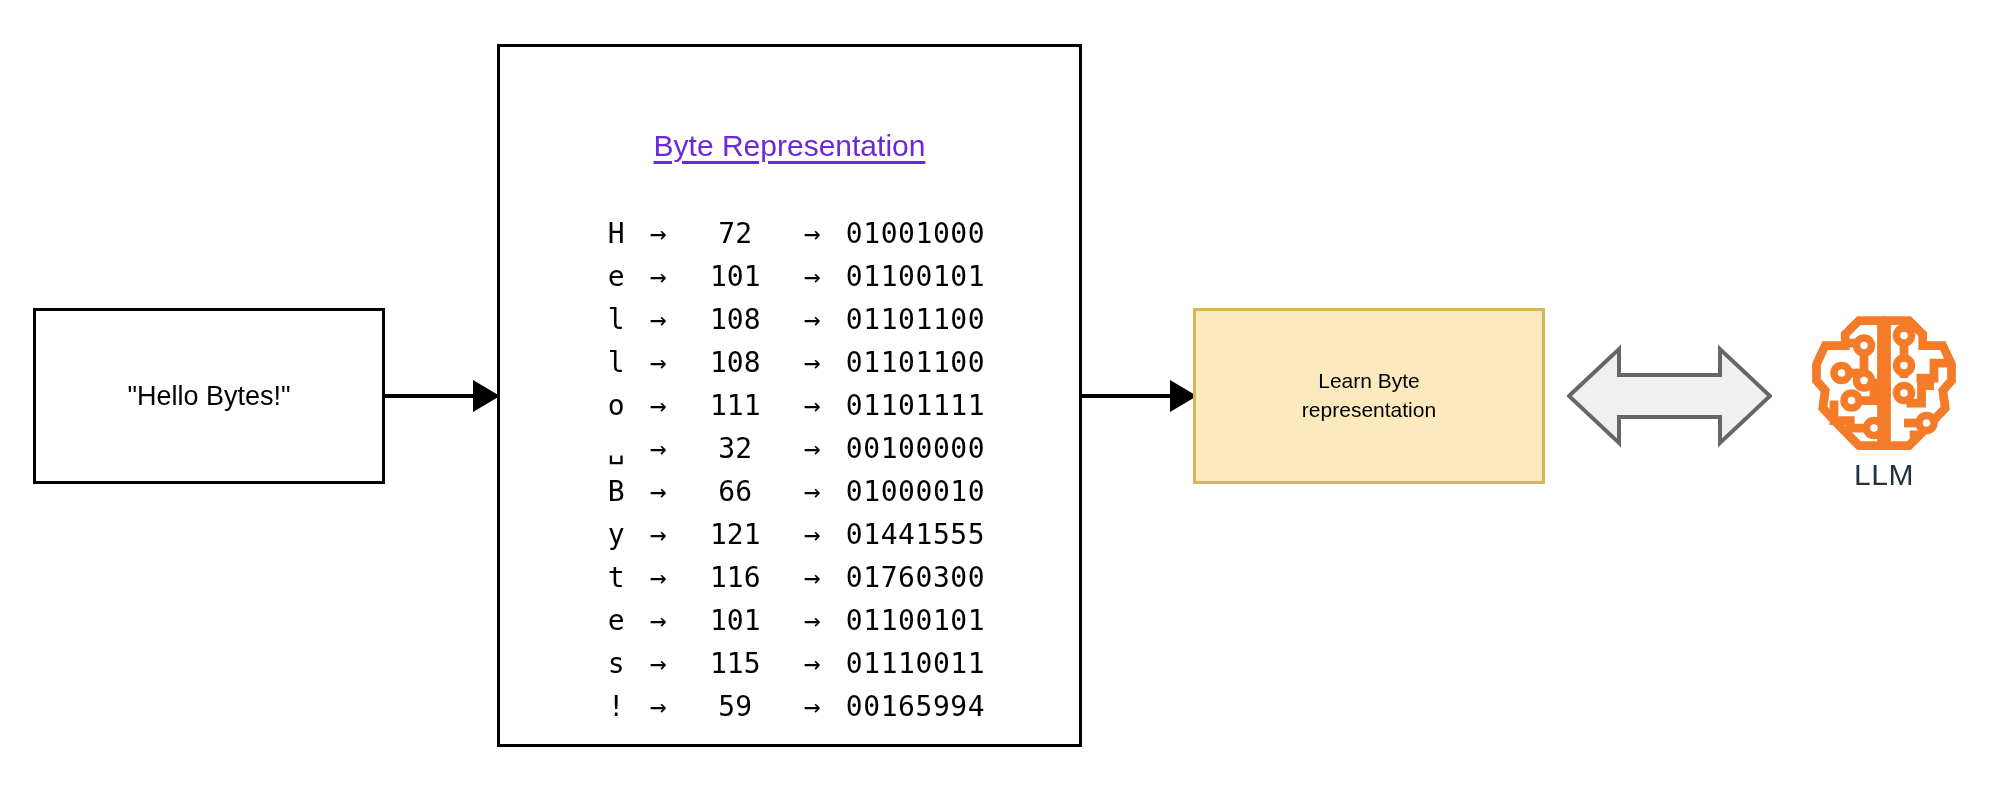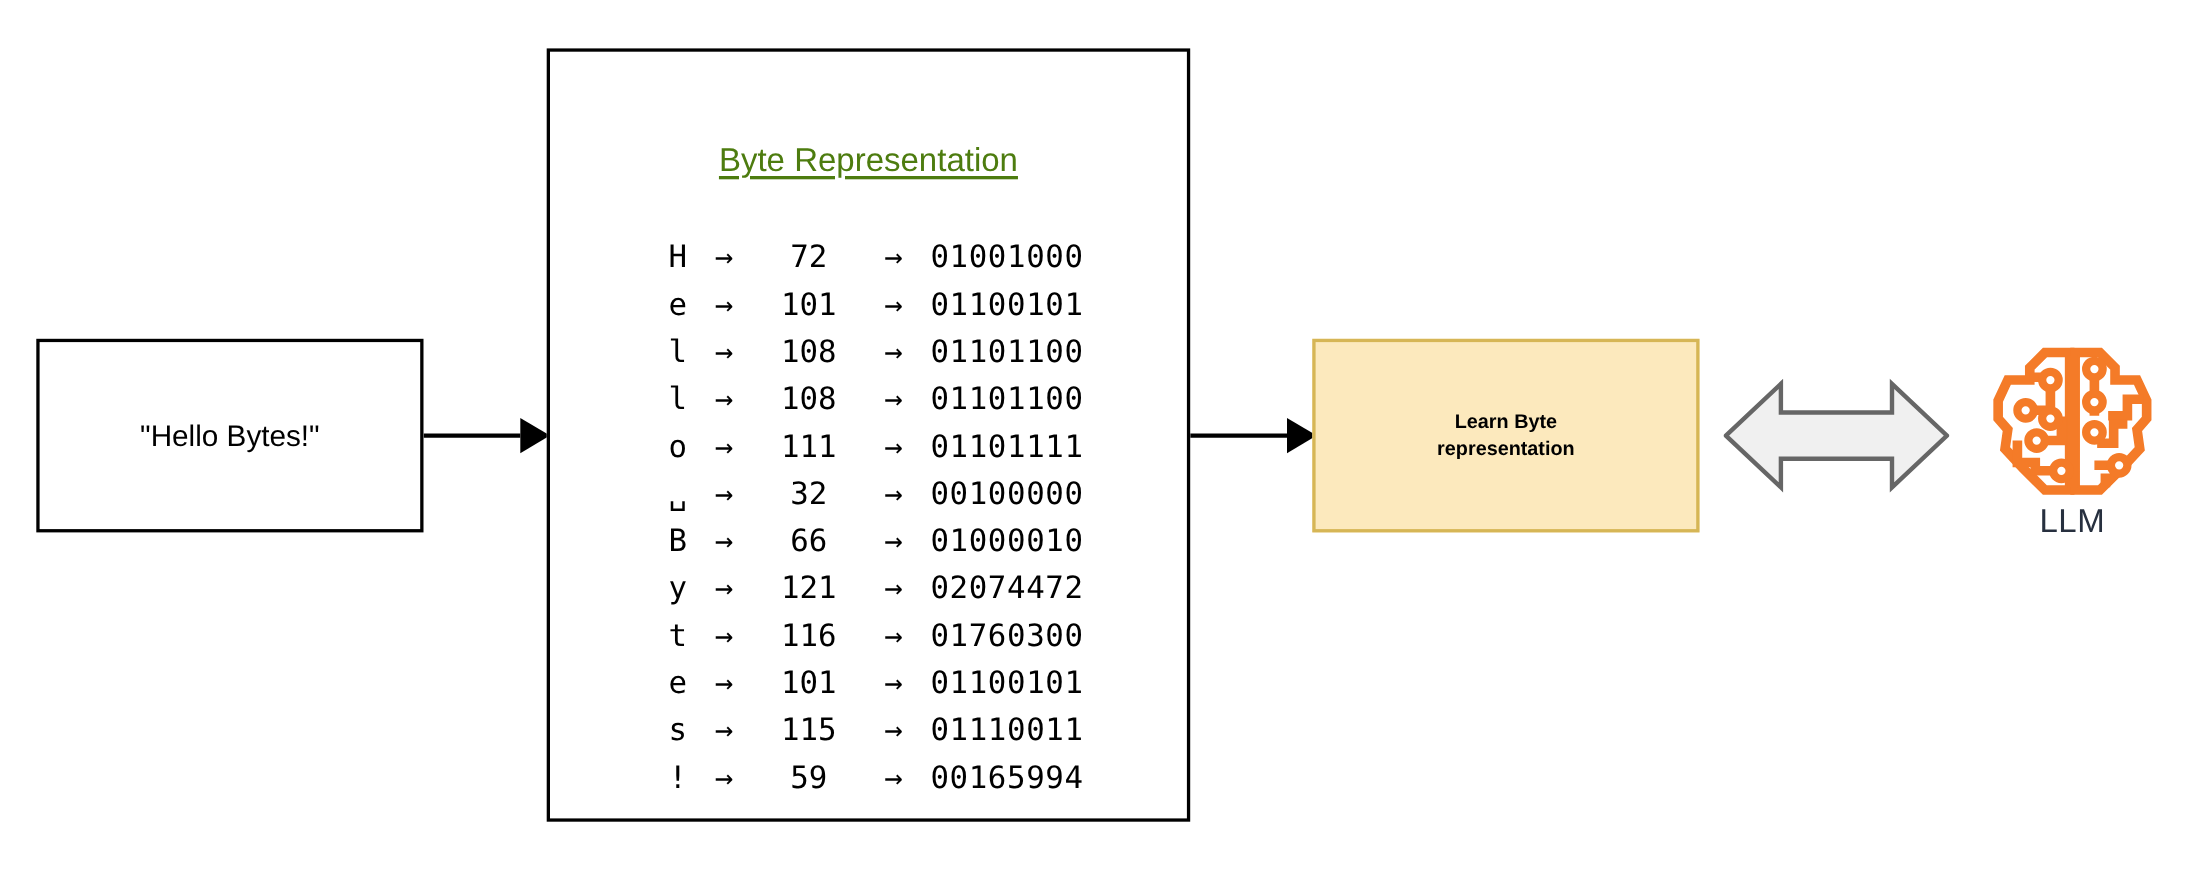--- a/index.html
+++ b/index.html
@@ -66,21 +66,21 @@
   }
   #byte-panel-title {
     position: absolute;
     top: 82px;
     left: 0;
     width: 100%;
     text-align: center;
     font-size: 30px;
     text-decoration: underline;
     text-underline-offset: 5px;
-    color: #4d7c0f;
+    color: #6d28d9;
   }
   #byte-table {
     position: absolute;
     top: 165px;
     left: 0;
     width: 100%;
     display: flex;
     flex-direction: column;
     align-items: center;
     font-family: "DejaVu Sans Mono", "Liberation Mono", monospace;
@@ -131,24 +131,23 @@
     height: 176px;
     background: #fce9bd;
     border: 3px solid #d6b656;
     box-sizing: border-box;
     display: flex;
     align-items: center;
     justify-content: center;
     text-align: center;
   }
   #learn-box .label {
-    font-size: 18px;
+    font-size: 21px;
     color: #000000;
     line-height: 1.38;
-    font-weight: bold;
   }
 
   
   #bidir-arrow {
     position: absolute;
     left: 1567px;
     top: 341px;
     width: 205px;
     height: 110px;
   }
@@ -191,21 +190,21 @@
   <div id="byte-panel">
     <div id="byte-panel-title">Byte Representation</div>
     <div id="byte-table">
         <div class="byte-row"><span class="col-char">H</span><span class="col-arrow">→</span><span class="col-dec">72</span><span class="col-arrow">→</span><span class="col-bin">01001000</span></div>
         <div class="byte-row"><span class="col-char">e</span><span class="col-arrow">→</span><span class="col-dec">101</span><span class="col-arrow">→</span><span class="col-bin">01100101</span></div>
         <div class="byte-row"><span class="col-char">l</span><span class="col-arrow">→</span><span class="col-dec">108</span><span class="col-arrow">→</span><span class="col-bin">01101100</span></div>
         <div class="byte-row"><span class="col-char">l</span><span class="col-arrow">→</span><span class="col-dec">108</span><span class="col-arrow">→</span><span class="col-bin">01101100</span></div>
         <div class="byte-row"><span class="col-char">o</span><span class="col-arrow">→</span><span class="col-dec">111</span><span class="col-arrow">→</span><span class="col-bin">01101111</span></div>
         <div class="byte-row"><span class="col-char">␣</span><span class="col-arrow">→</span><span class="col-dec">32</span><span class="col-arrow">→</span><span class="col-bin">00100000</span></div>
         <div class="byte-row"><span class="col-char">B</span><span class="col-arrow">→</span><span class="col-dec">66</span><span class="col-arrow">→</span><span class="col-bin">01000010</span></div>
-        <div class="byte-row"><span class="col-char">y</span><span class="col-arrow">→</span><span class="col-dec">121</span><span class="col-arrow">→</span><span class="col-bin">02074472</span></div>
+        <div class="byte-row"><span class="col-char">y</span><span class="col-arrow">→</span><span class="col-dec">121</span><span class="col-arrow">→</span><span class="col-bin">01441555</span></div>
         <div class="byte-row"><span class="col-char">t</span><span class="col-arrow">→</span><span class="col-dec">116</span><span class="col-arrow">→</span><span class="col-bin">01760300</span></div>
         <div class="byte-row"><span class="col-char">e</span><span class="col-arrow">→</span><span class="col-dec">101</span><span class="col-arrow">→</span><span class="col-bin">01100101</span></div>
         <div class="byte-row"><span class="col-char">s</span><span class="col-arrow">→</span><span class="col-dec">115</span><span class="col-arrow">→</span><span class="col-bin">01110011</span></div>
         <div class="byte-row"><span class="col-char">!</span><span class="col-arrow">→</span><span class="col-dec">59</span><span class="col-arrow">→</span><span class="col-bin">00165994</span></div>
       </div>
   </div>
 
   <svg id="arrow-panel-to-learn" viewBox="0 0 115 52">
     <line x1="0" y1="26" x2="88" y2="26" stroke="#000000" stroke-width="4"></line>
     <polygon points="88,10 115,26 88,42" fill="#000000"></polygon>

